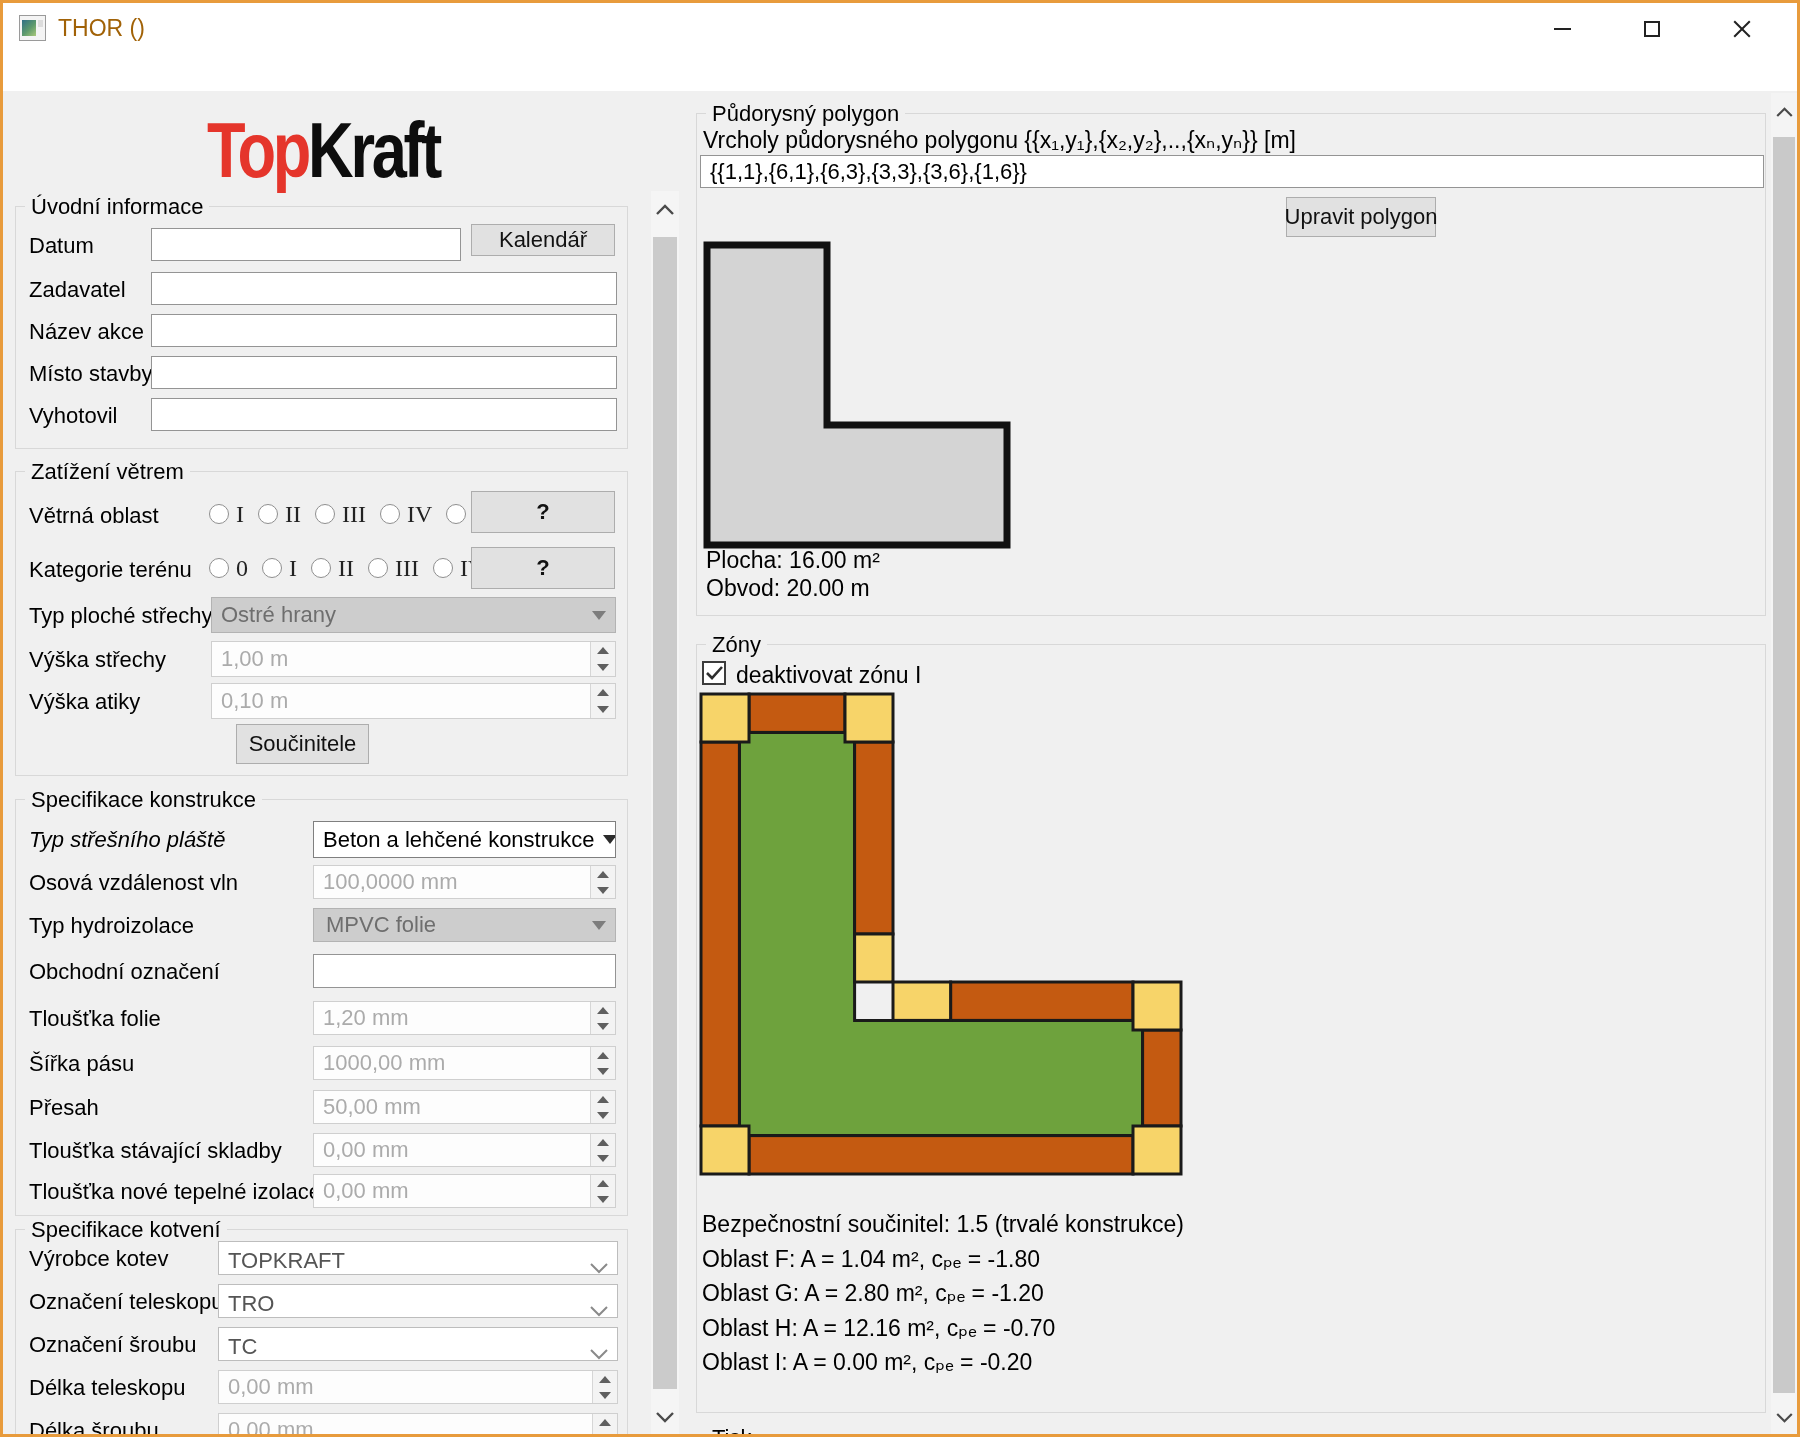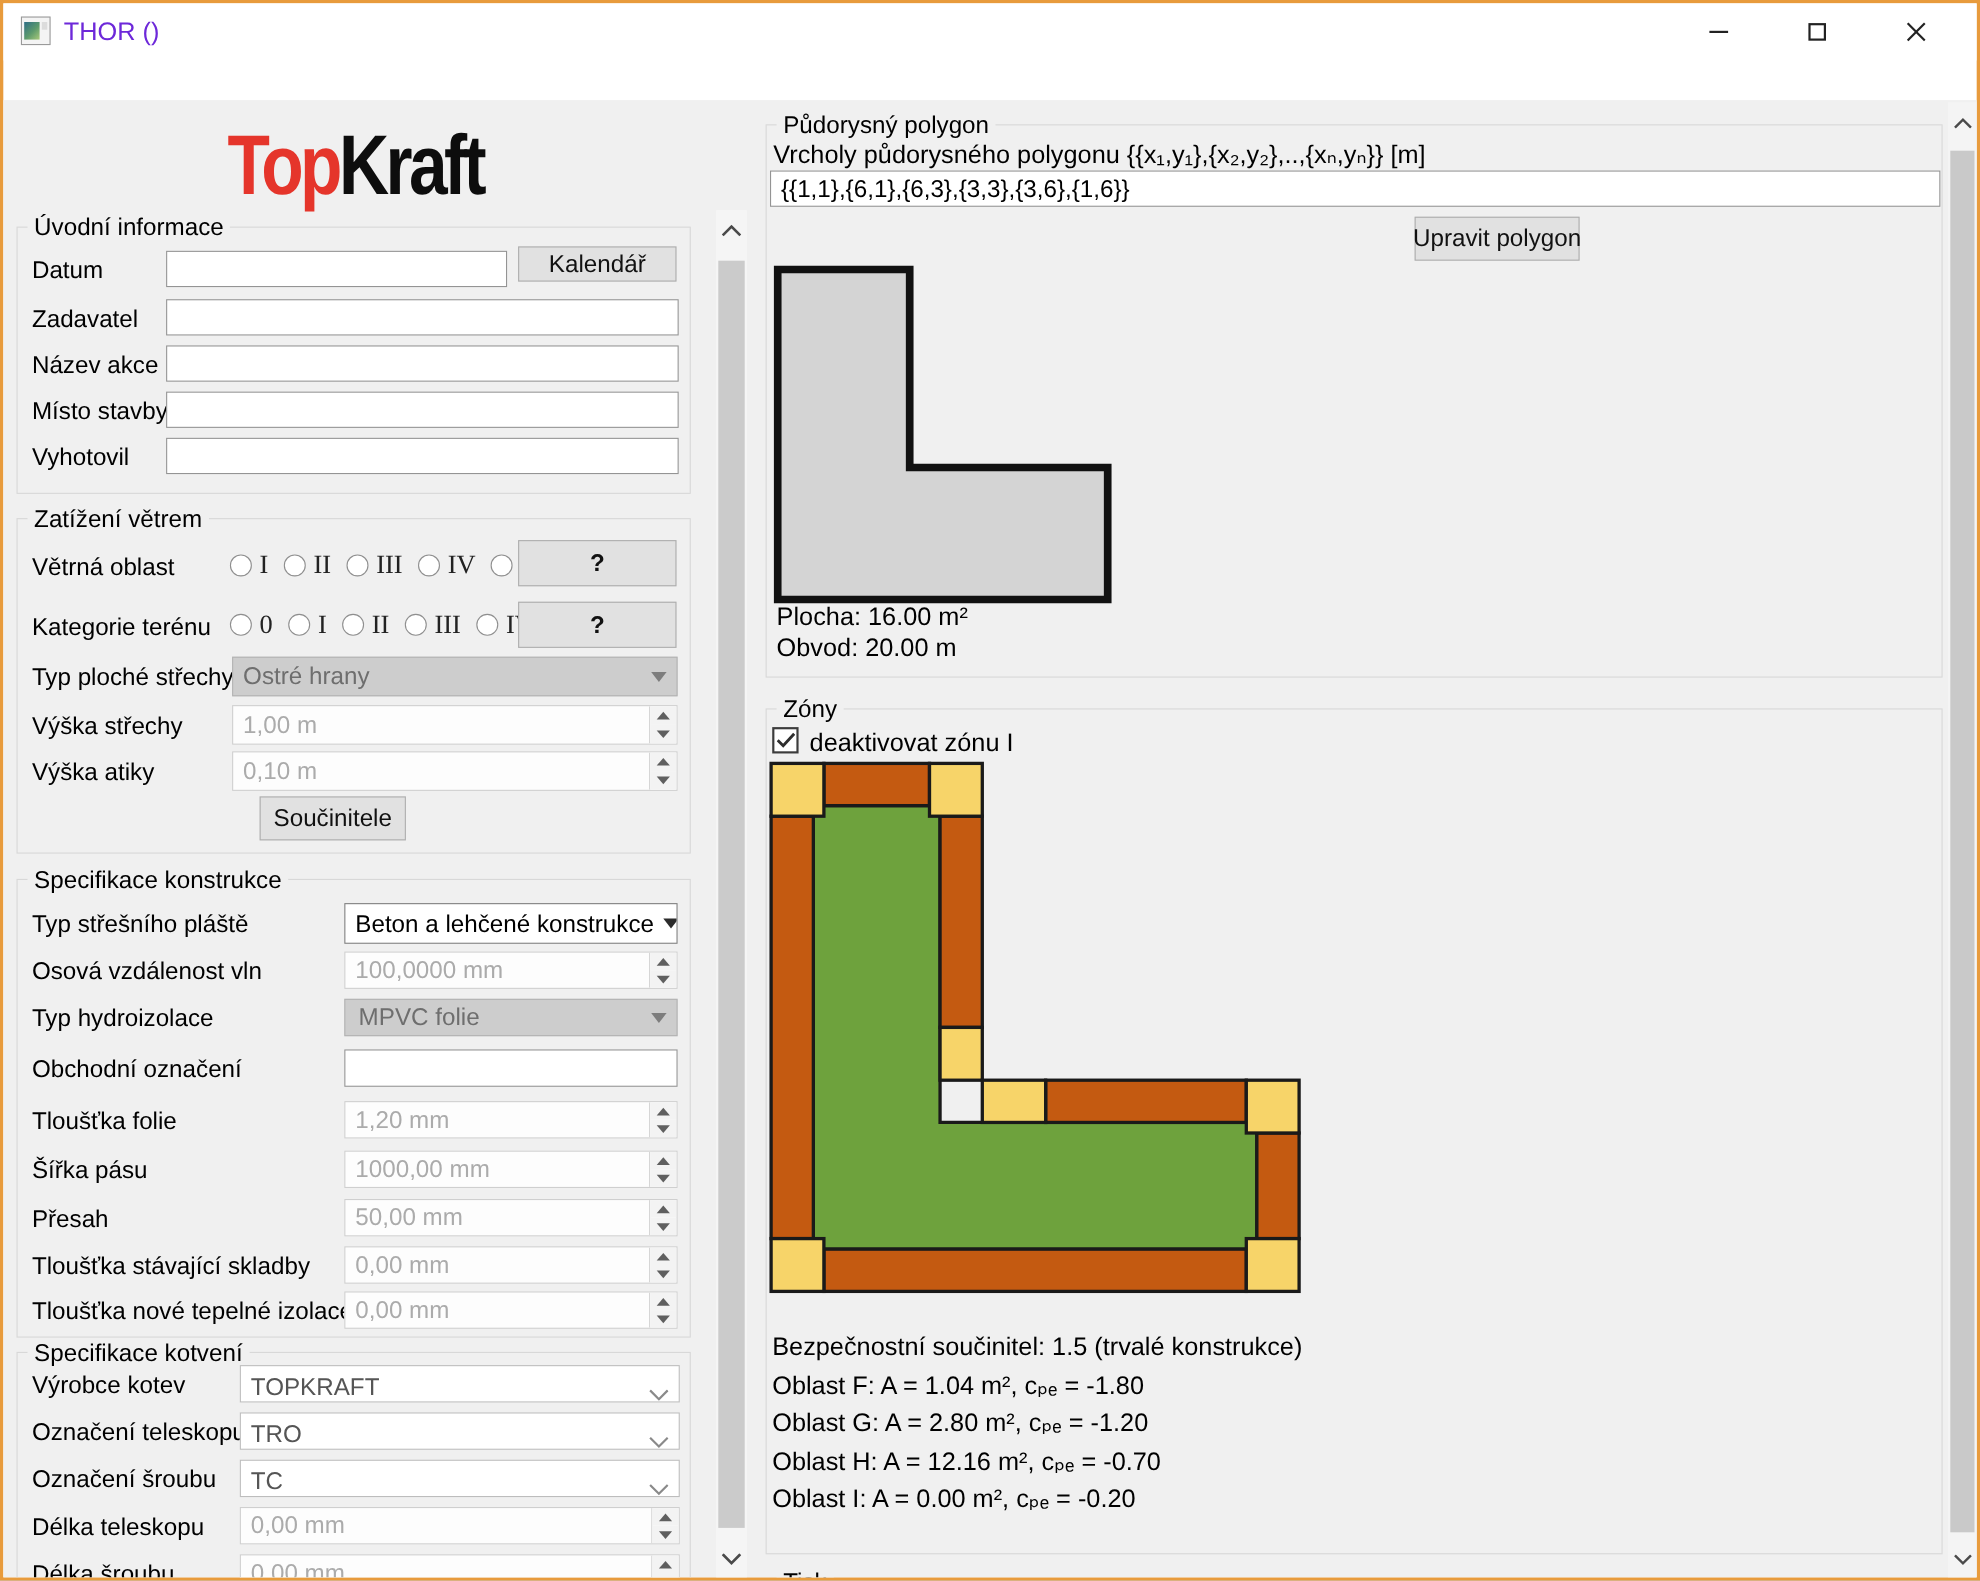--- a/index.html
+++ b/index.html
@@ -11,21 +11,21 @@
   }
   .abs { position:absolute; }
 
   
   .titlebar { position:absolute; left:0; top:0; right:0; height:52px; background:#fff; }
   .appicon { position:absolute; left:16px; top:12px; width:27px; height:26px;
     border:1px solid #9a9a9a; background:#f4f4f4; box-sizing:border-box; }
   .appicon .pane { position:absolute; left:2px; top:4px; width:14px; height:16px;
     background:linear-gradient(135deg,#2e6e86 0%,#5d9a6c 55%,#a9c97a 100%); }
   .appicon .bar { position:absolute; right:2px; top:4px; width:5px; height:7px; background:#dcdcdc; }
-  .apptitle { position:absolute; left:55px; top:12px; font-size:23px; color:#6d28d9; }
+  .apptitle { position:absolute; left:55px; top:12px; font-size:23px; color:#a16207; }
   .capbtns { position:absolute; right:10px; top:0; height:52px; display:flex; }
   .capbtn { width:90px; height:52px; display:flex; align-items:center; justify-content:center; }
   .glyph-min { width:17px; height:2px; background:#222; }
   .glyph-max { width:16px; height:16px; border:2px solid #222; box-sizing:border-box; }
   .glyph-close { position:relative; width:22px; height:22px; }
   .glyph-close::before,.glyph-close::after{
     content:""; position:absolute; left:0; top:10px; width:22px; height:2px; background:#222; }
   .glyph-close::before{ transform:rotate(45deg);} .glyph-close::after{ transform:rotate(-45deg);}
 
   
@@ -194,21 +194,21 @@
           <span>
             <i class="tri-dn"></i>
           </span>
         </span>
     </div>
     <div class="btn" style="left:233px;top:633px;width:133px;height:40px;">Součinitele</div>
 
     <div class="group" style="left:12px;top:708px;width:613px;height:417px;"></div>
     <div class="glabel" style="left:22px;top:696px;">Specifikace konstrukce</div>
 
-    <div class="flabel" style="left:26px;top:736px;">Typ střešního pláště</div>
+    <div class="flabel" style="left:26px;top:736px;font-style:italic;">Typ střešního pláště</div>
     <div class="ctl combo" style="left:310px;top:730px;width:303px;height:37px;">
       <span class="val">Beton a lehčené konstrukce</span>
         <span class="darr"></span>
     </div>
     <div class="flabel" style="left:26px;top:779px;">Osová vzdálenost vln</div>
     <div class="ctl spin" style="left:310px;top:774px;width:303px;height:34px;">
       <span class="val">100,0000 mm</span>
       <span class="spin-btns">
           <span>
             <i class="tri-up"></i>

